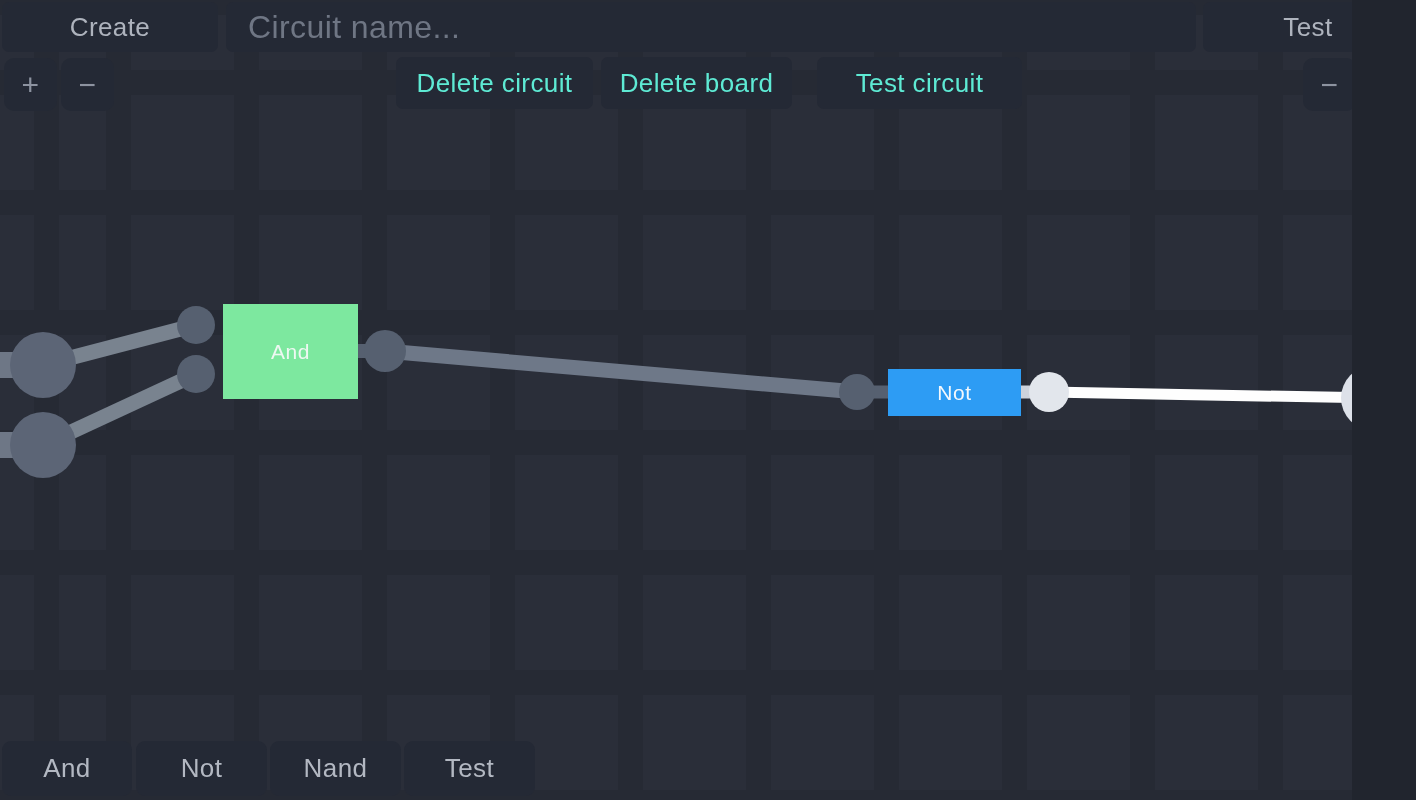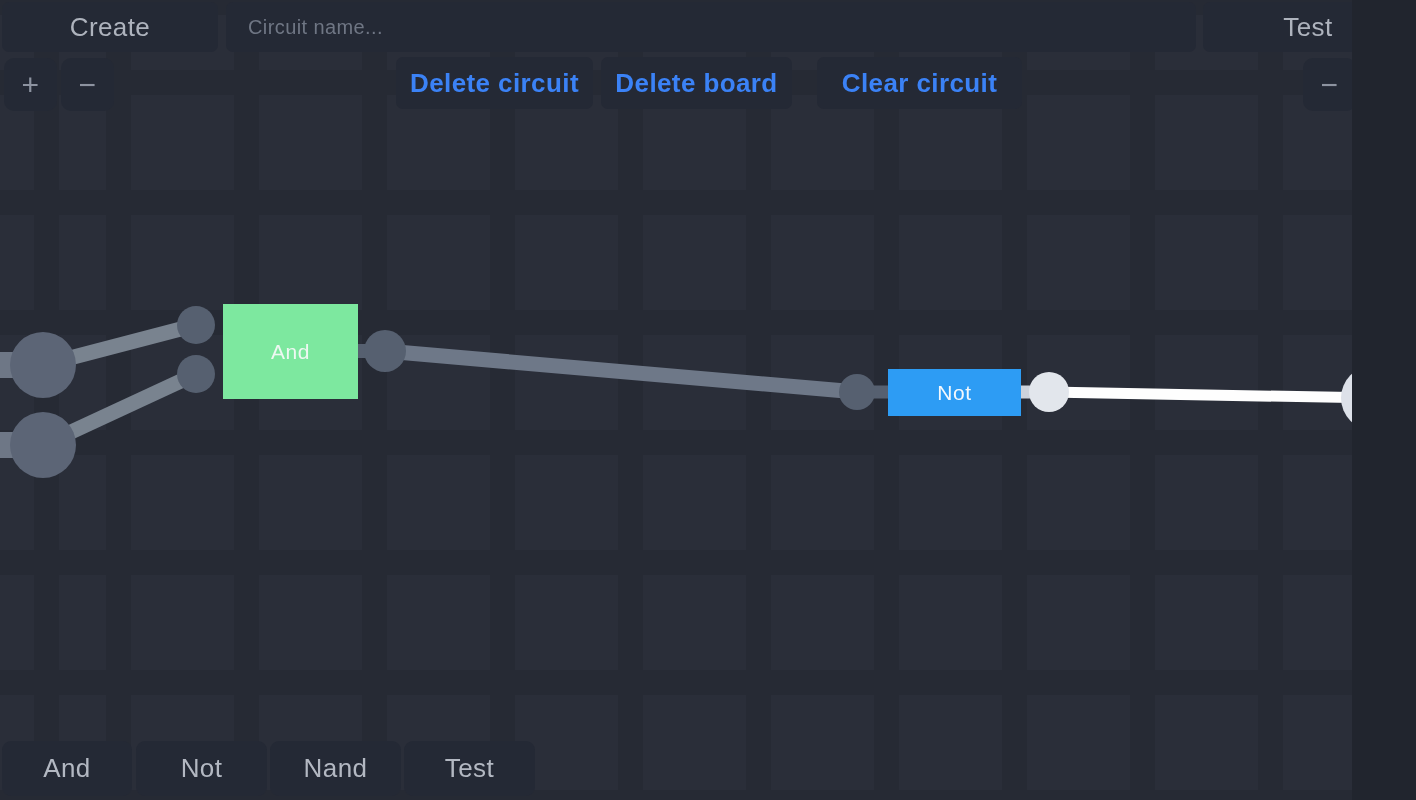--- a/index.html
+++ b/index.html
@@ -16,26 +16,26 @@
   #wire-layer{z-index:1;}
   .gate{
     position:absolute;z-index:2;display:flex;align-items:center;justify-content:center;
     font-size:21px;letter-spacing:.6px;cursor:pointer;user-select:none;
   }
   .btn{
     position:absolute;z-index:3;display:flex;align-items:center;justify-content:center;
     background:#242935;border:none;border-radius:7px;cursor:pointer;
     font-family:inherit;color:#aeb3bd;font-size:26px;letter-spacing:.4px;white-space:nowrap;
   }
-  .btn.dim{color:#3b82f6;font-weight:bold;}
+  .btn.dim{color:#5eead4;}
   .btn.square{border-radius:10px;font-size:30px;color:#8d93a0;font-weight:400;}
   .btn.tool{border-radius:9px;color:#b3b8c2;}
   #circuit-name{
     position:absolute;z-index:3;background:#242935;border:none;border-radius:7px;
-    color:#22c55e;font-size:20px;letter-spacing:.4px;padding:0 22px;outline:none;
+    color:#22c55e;font-size:32px;letter-spacing:.4px;padding:0 22px;outline:none;
     font-family:inherit;box-sizing:border-box;
   }
   #circuit-name::placeholder{color:#6f7684;opacity:1;}
   
   #btn-create{left:2px;top:2px;width:216px;height:50px;}
   #circuit-name{left:226px;top:2px;width:970px;height:50px;}
   #btn-menu{left:1203px;top:2px;width:210px;height:50px;}
   
   #btn-zoom-in-left{left:4px;top:58px;width:53px;height:53px;}
   #btn-zoom-out-left{left:61px;top:58px;width:53px;height:53px;}
@@ -80,21 +80,21 @@
 
   <input id="circuit-name" type="text" placeholder="Circuit name..." style="">
 
   <button class="btn" id="btn-menu">Test</button>
 
   <button class="btn square" id="btn-zoom-in-left">+</button>
   <button class="btn square" id="btn-zoom-out-left">−</button>
 
   <button class="btn dim" id="btn-delete">Delete circuit</button>
   <button class="btn dim" id="btn-clear">Delete board</button>
-  <button class="btn dim" id="btn-open">Clear circuit</button>
+  <button class="btn dim" id="btn-open">Test circuit</button>
 
   <button class="btn square" id="btn-zoom-out-right">−</button>
   <button class="btn square" id="btn-zoom-in-right">+</button>
 
   <button class="btn tool" id="tool-and">And</button>
   <button class="btn tool" id="tool-not">Not</button>
   <button class="btn tool" id="tool-test">Test</button>
   <button class="btn tool" id="tool-nand">Nand</button>
 <div class="gate" style="left: 223px; top: 304px; width: 135px; height: 95px; background: rgb(125, 232, 159); color: rgb(238, 248, 242);">
       <span>And</span>

